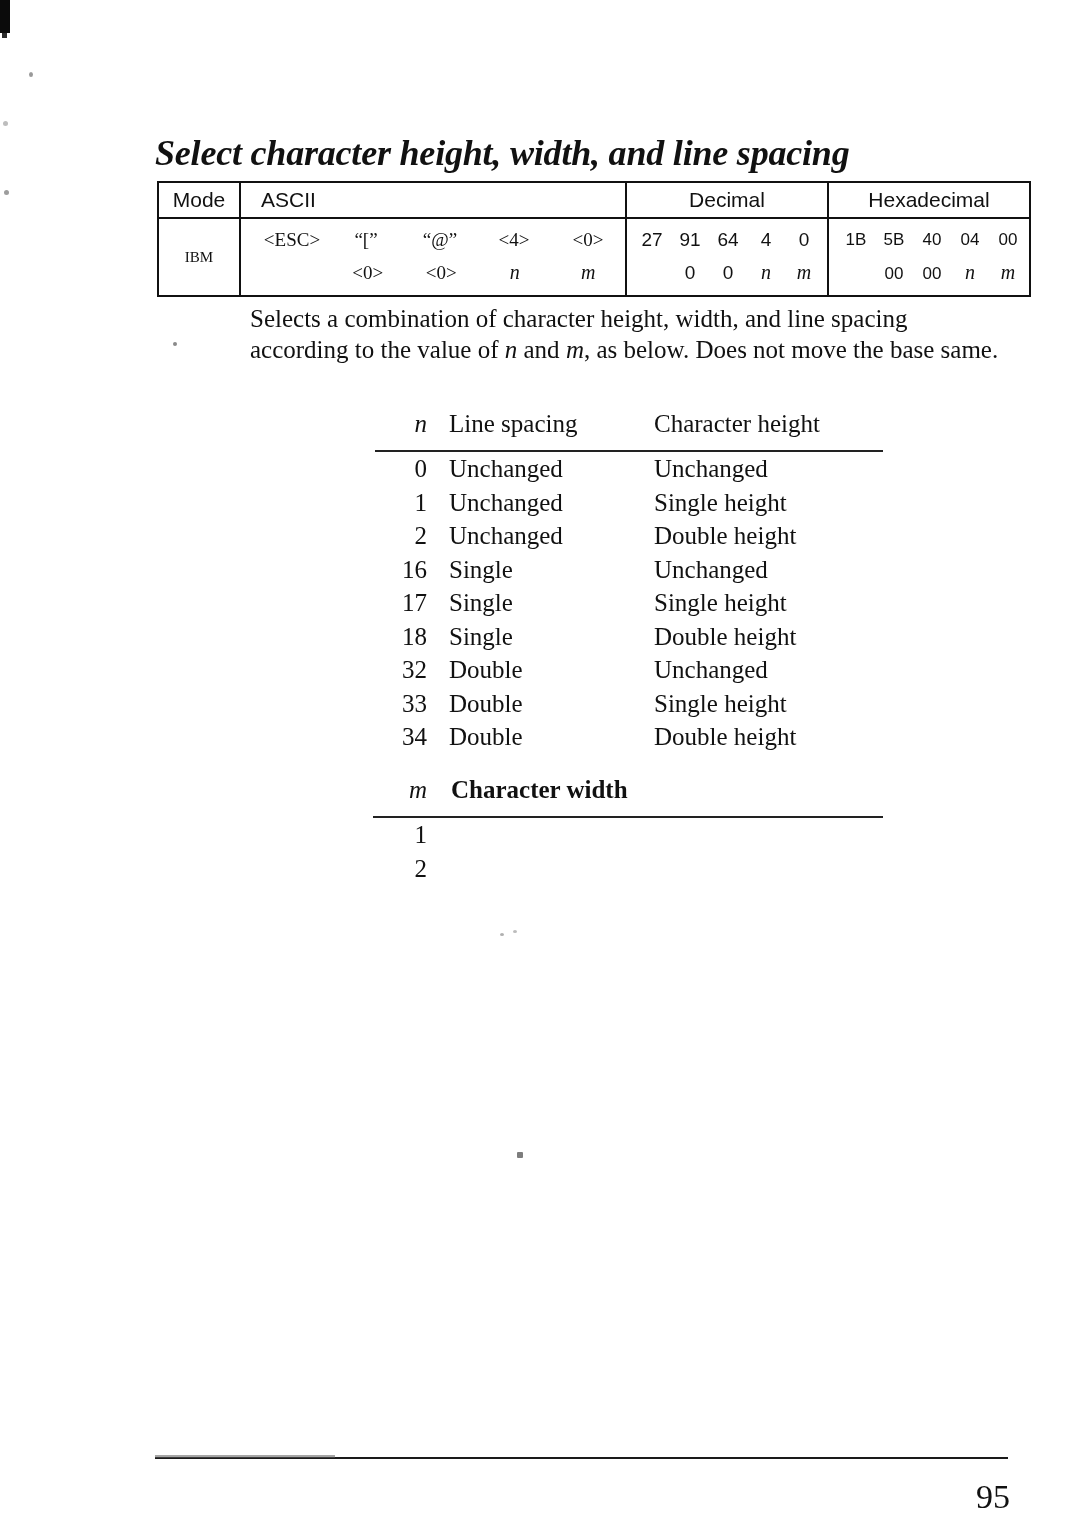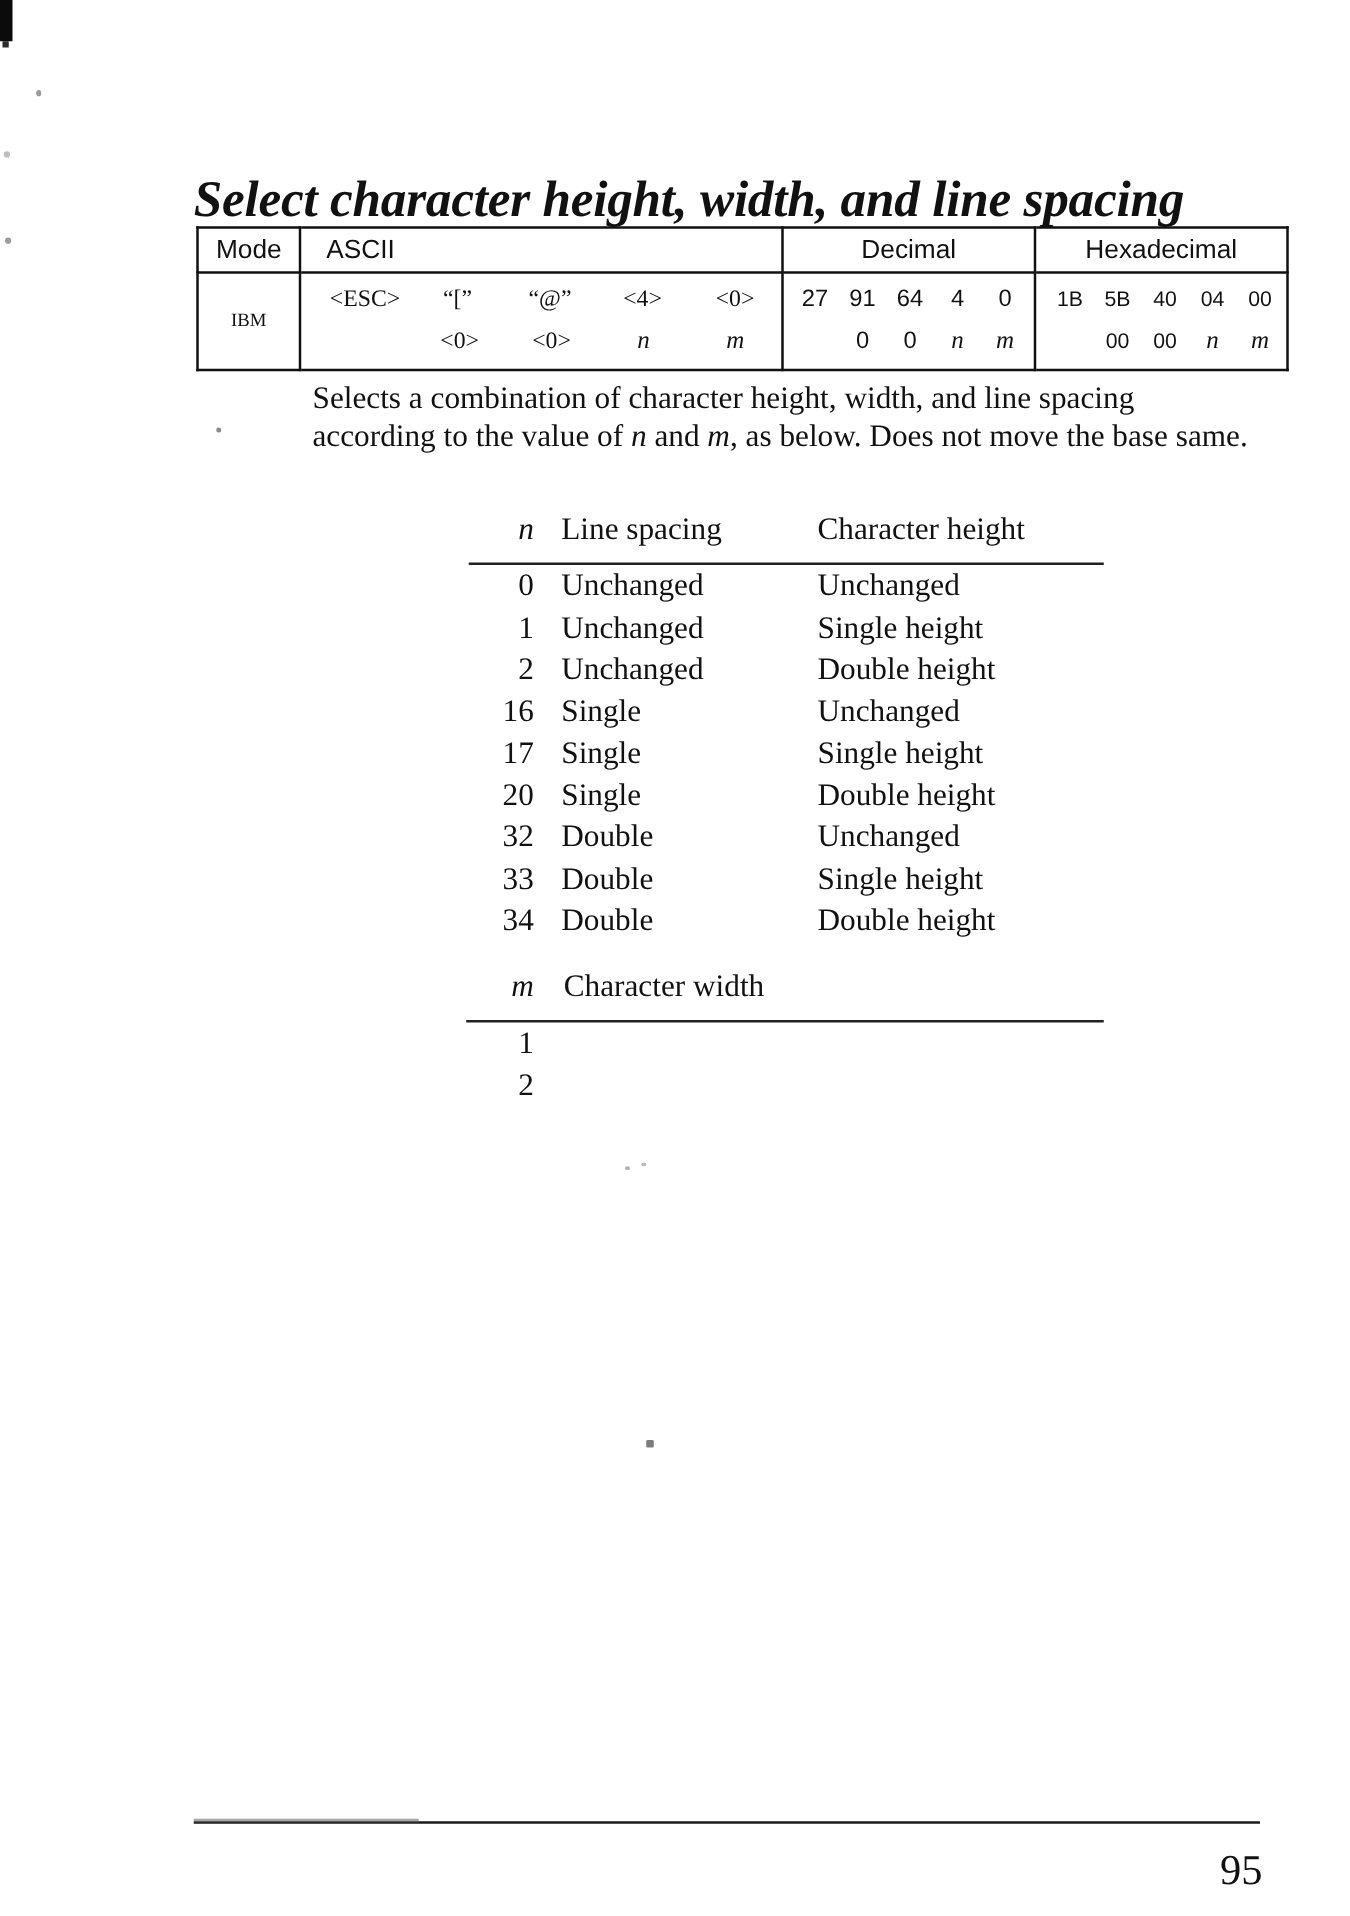--- a/index.html
+++ b/index.html
@@ -46,21 +46,21 @@
   .speck-d { left: 513px; top: 930px; width: 4px; height: 3px; background:#bcbcbc; }
   .speck-e { left: 517px; top: 1152px; width: 6px; height: 6px; background:#7d7d7d; border-radius:1px; }
   .speck-f { left: 3px;   top: 121px; width: 5px; height: 5px; background:#bdbdbd; }
   .speck-g { left: 4px;   top: 190px; width: 5px; height: 5px; background:#9d9d9d; }
 
   
   .page-title {
     position: absolute;
     left: 155px;
     top: 108px;
-    font-size: 41px;
+    font-size: 36px;
     font-weight: bold;
     font-style: italic;
     letter-spacing: -0.2px;
     white-space: nowrap;
   }
 
   
   .cmd-table {
     position: absolute;
     left: 157px;
@@ -164,21 +164,21 @@
     width: 52px;
     text-align: right;
     padding-right: 22px;
     font-style: normal;
   }
   .col-key.italic-key { font-style: italic; }
   .col-mid  { width: 205px; text-align: left; }
   .col-last { text-align: right; font-family: Liberation Serif, serif; }
 
   .vt-m .col-key { width: 54px; padding-right: 24px; }
-  .vt-m .col-mid { width: auto; }
+  .vt-m .col-mid { width: auto; font-weight: bold; }
 
   
   .footer-rule {
     position: absolute;
     left: 155px;
     top: 1457px;
     width: 853px;
     height: 0;
     border-top: 2px solid #1a1a1a;
   }
@@ -310,21 +310,21 @@
     <span class="col-key">16</span>
     <span class="col-mid">Single</span>
     <span class="col-last">Unchanged</span>
   </div>
   <div class="vt-row">
     <span class="col-key">17</span>
     <span class="col-mid">Single</span>
     <span class="col-last">Single height</span>
   </div>
   <div class="vt-row">
-    <span class="col-key">20</span>
+    <span class="col-key">18</span>
     <span class="col-mid">Single</span>
     <span class="col-last">Double height</span>
   </div>
   <div class="vt-row">
     <span class="col-key">32</span>
     <span class="col-mid">Double</span>
     <span class="col-last">Unchanged</span>
   </div>
   <div class="vt-row">
     <span class="col-key">33</span>

